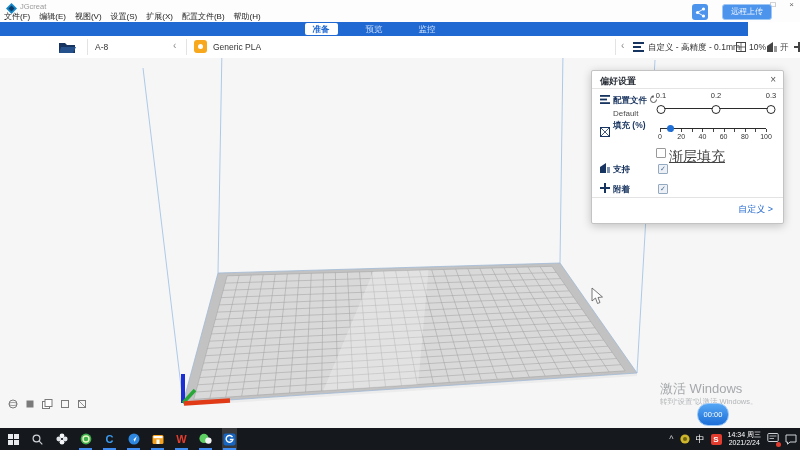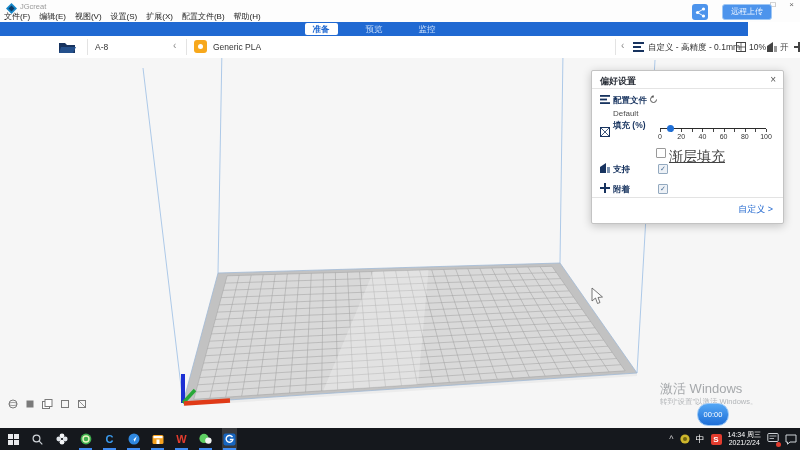--- a/index.html
+++ b/index.html
@@ -233,20 +233,29 @@
         <rect x="0" y="3.6" width="7" height="1.8" fill="#17335f"></rect>
         <rect x="0" y="7.2" width="10" height="1.8" fill="#17335f"></rect>
       </svg>
       <span class="prow-label" style="left:21px;top:24px">配置文件</span>
       <svg class="abs" style="left:57px;top:24px" width="9" height="9" viewBox="0 0 9 9">
         <path d="M7.5,4.5 A3,3 0 1 1 4.5,1.5" fill="none" stroke="#555" stroke-width="1"></path>
         <path d="M4.5,0 L4.5,3 L2.2,1.5 Z" fill="#555"></path>
       </svg>
       <span class="sub-label" style="left:21px;top:38px">Default</span>
 
+      <div class="pslider">
+        <span class="tick" style="left:9px">0.1</span>
+        <span class="tick" style="left:64px">0.2</span>
+        <span class="tick" style="left:119px">0.3</span>
+        <div class="line"></div>
+        <div class="knob" style="left:9px"></div>
+        <div class="knob" style="left:64px"></div>
+        <div class="knob" style="left:119px"></div>
+      </div>
 
       <svg class="abs" style="left:8px;top:56px" width="10" height="10" viewBox="0 0 10 10">
         <rect x="0.5" y="0.5" width="9" height="9" fill="none" stroke="#17335f" stroke-width="1"></rect>
         <path d="M0,0 L10,10 M10,0 L0,10" stroke="#17335f" stroke-width="0.8"></path>
       </svg>
       <span class="prow-label" style="left:21px;top:49px">填充 (%)</span>
 
       <div class="islider">
         <div class="line"></div>
         <div class="ticks"></div>

